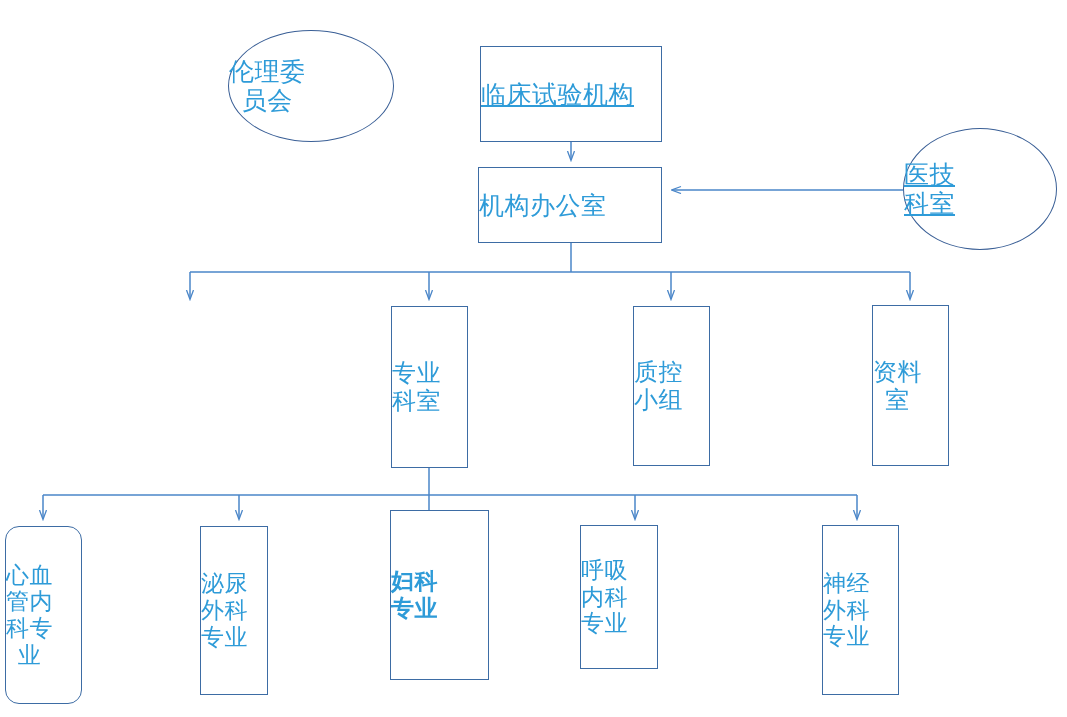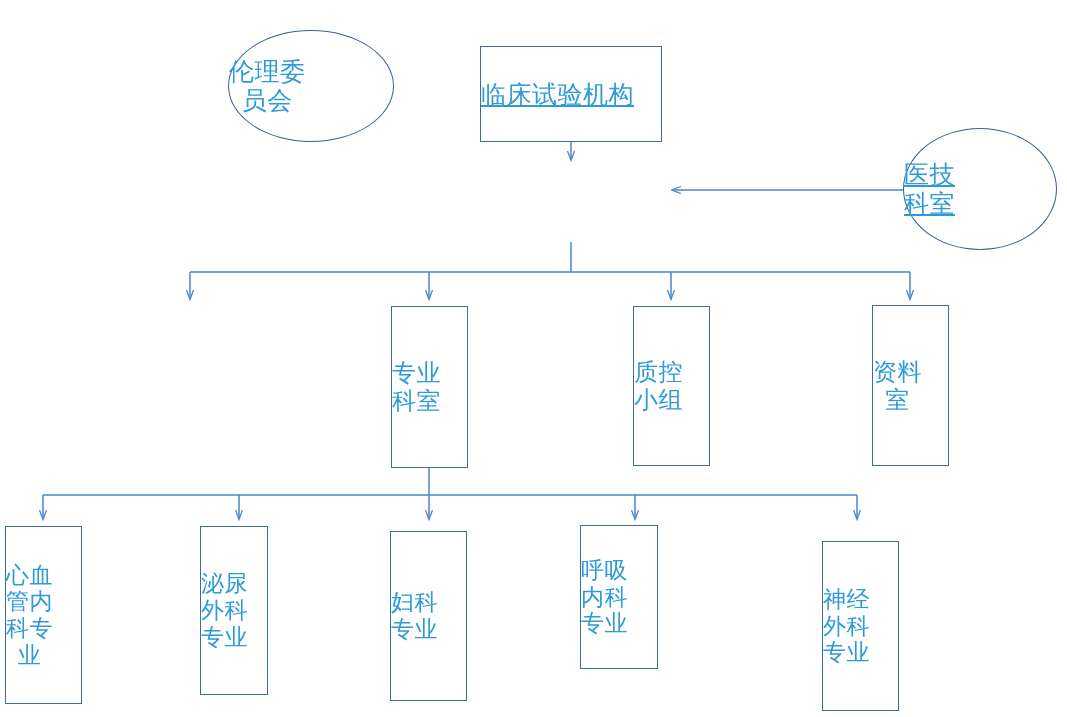--- a/index.html
+++ b/index.html
@@ -95,20 +95,23 @@
 
   <div class="node ellipse t-lg" style="left:228px; top:30px; width:166px; height:112px;">
     <span class="label">伦理委
 员会</span>
   </div>
 
   <div class="node box t-lg" style="left:480px; top:46px; width:182px; height:96px;text-decoration:underline;">
     <span class="label">临床试验机构</span>
   </div>
 
+  <div class="node box t-lg" style="left:478px; top:167px; width:184px; height:76px;">
+    <span class="label">机构办公室</span>
+  </div>
 
   <div class="node ellipse t-lg" style="left:903px; top:128px; width:154px; height:122px;text-decoration:underline;">
     <span class="label">医技
 科室</span>
   </div>
 
 
   <div class="node box tall t-md" style="left:391px; top:306px; width:77px; height:162px;">
     <span class="label">专业
 科室</span>
@@ -117,43 +120,43 @@
   <div class="node box tall t-md" style="left:872px; top:305px; width:77px; height:161px;">
     <span class="label">资料
 室</span>
   </div>
 
   <div class="node box tall t-md" style="left:633px; top:306px; width:77px; height:160px;">
     <span class="label">质控
 小组</span>
   </div>
 
-  <div class="node box tall t-sm" style="left:5px; top:526px; width:77px; height:178px;">
+  <div class="node box tall t-sm" style="left:5px; top:526px; width:77px; height:178px;border-radius:14px;">
     <span class="label">心血
 管内
 科专
 业</span>
   </div>
 
   <div class="node box tall t-sm" style="left:200px; top:526px; width:68px; height:169px;">
     <span class="label">泌尿
 外科
 专业</span>
   </div>
 
-  <div class="node box tall t-sm" style="left:390px; top:531px; width:77px; height:170px;">
+  <div class="node box tall t-sm" style="left:390px; top:510px; width:99px; height:170px;font-weight:bold;">
     <span class="label">妇科
 专业</span>
   </div>
 
   <div class="node box tall t-sm" style="left:580px; top:525px; width:78px; height:144px;">
     <span class="label">呼吸
 内科
 专业</span>
   </div>
 
-  <div class="node box tall t-sm" style="left:822px; top:525px; width:77px; height:170px;margin-top:16px;">
+  <div class="node box tall t-sm" style="left:822px; top:525px; width:77px; height:170px;">
     <span class="label">神经
 外科
 专业</span>
   </div>
 
 </div>
 
 </body></html>

